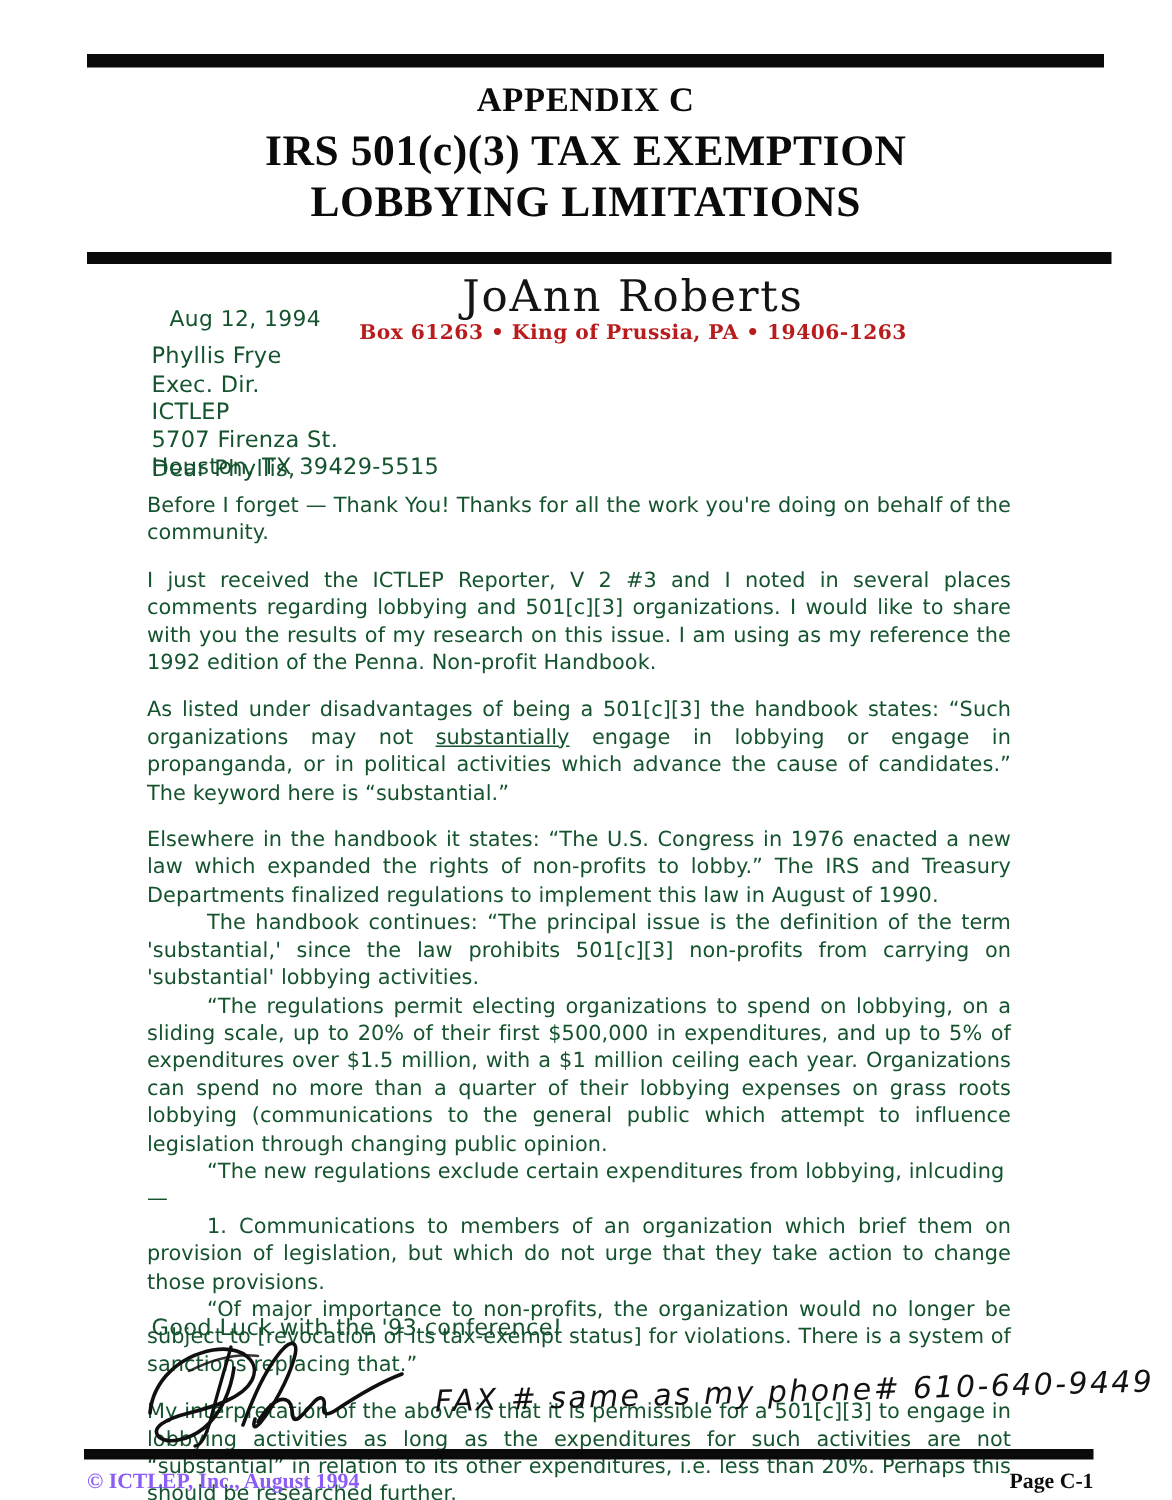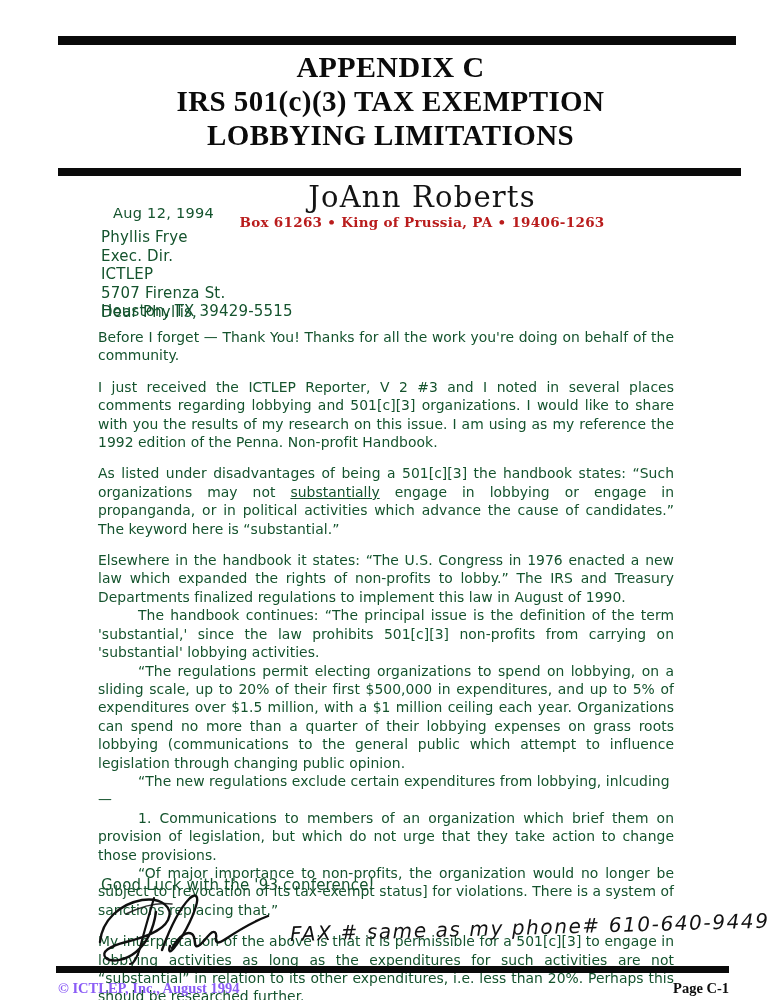--- a/index.html
+++ b/index.html
@@ -50,21 +50,21 @@
     width: 781px;
     text-align: center;
     font-family: "Liberation Serif", serif;
     font-weight: bold;
     font-size: 30px;
     line-height: 34px;
     letter-spacing: 0.4px;
     color: #0b0b0b;
   }
   #title-block .tline { display: block; white-space: pre; }
-  #title-line-1 { font-size: 30px; }
+  #title-line-1 { font-size: 23px; }
   #title-line-2 { font-size: 29px; }
   #title-line-3 { font-size: 29px; }
 
   
   #letterhead {
     position: absolute;
     left: 232px;
     top: 184px;
     width: 380px;
     text-align: center;

